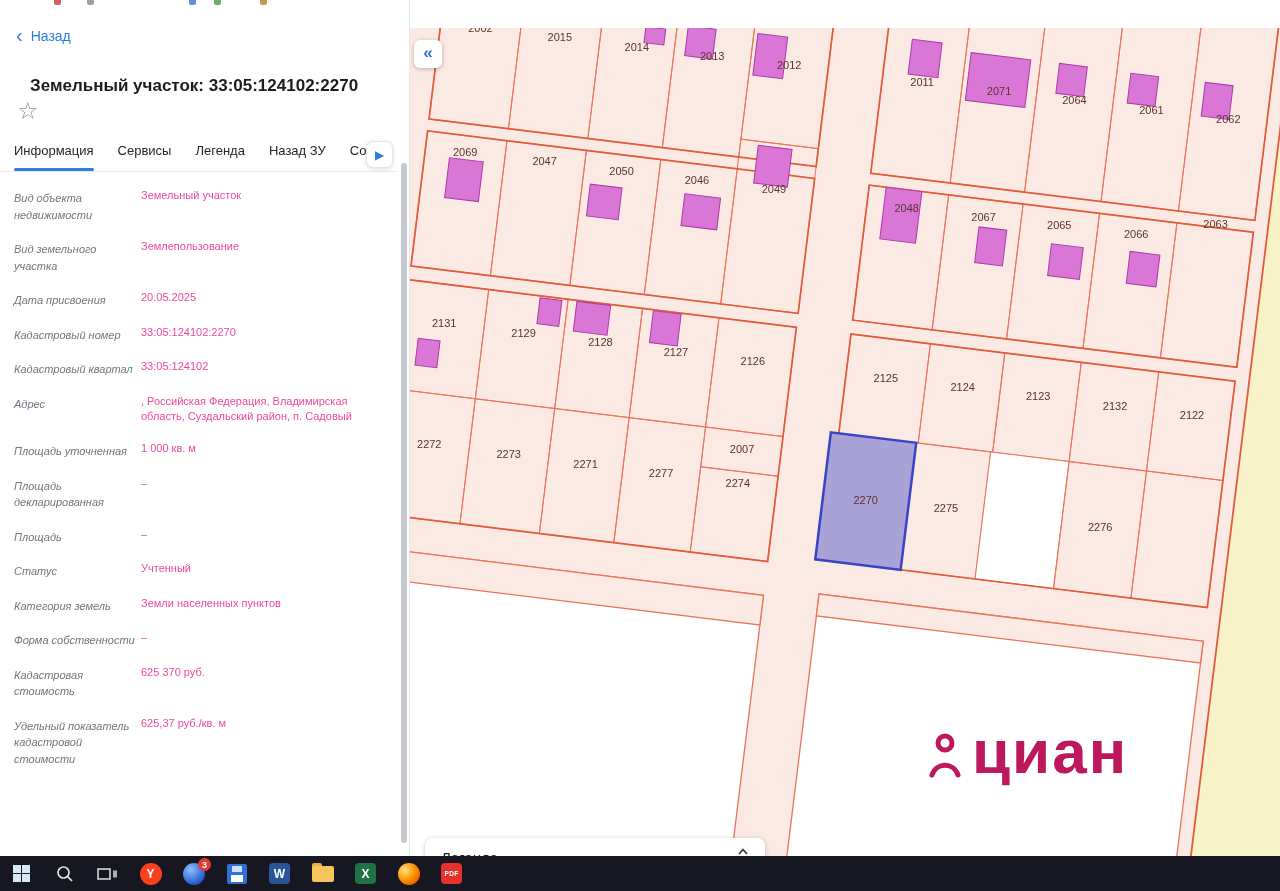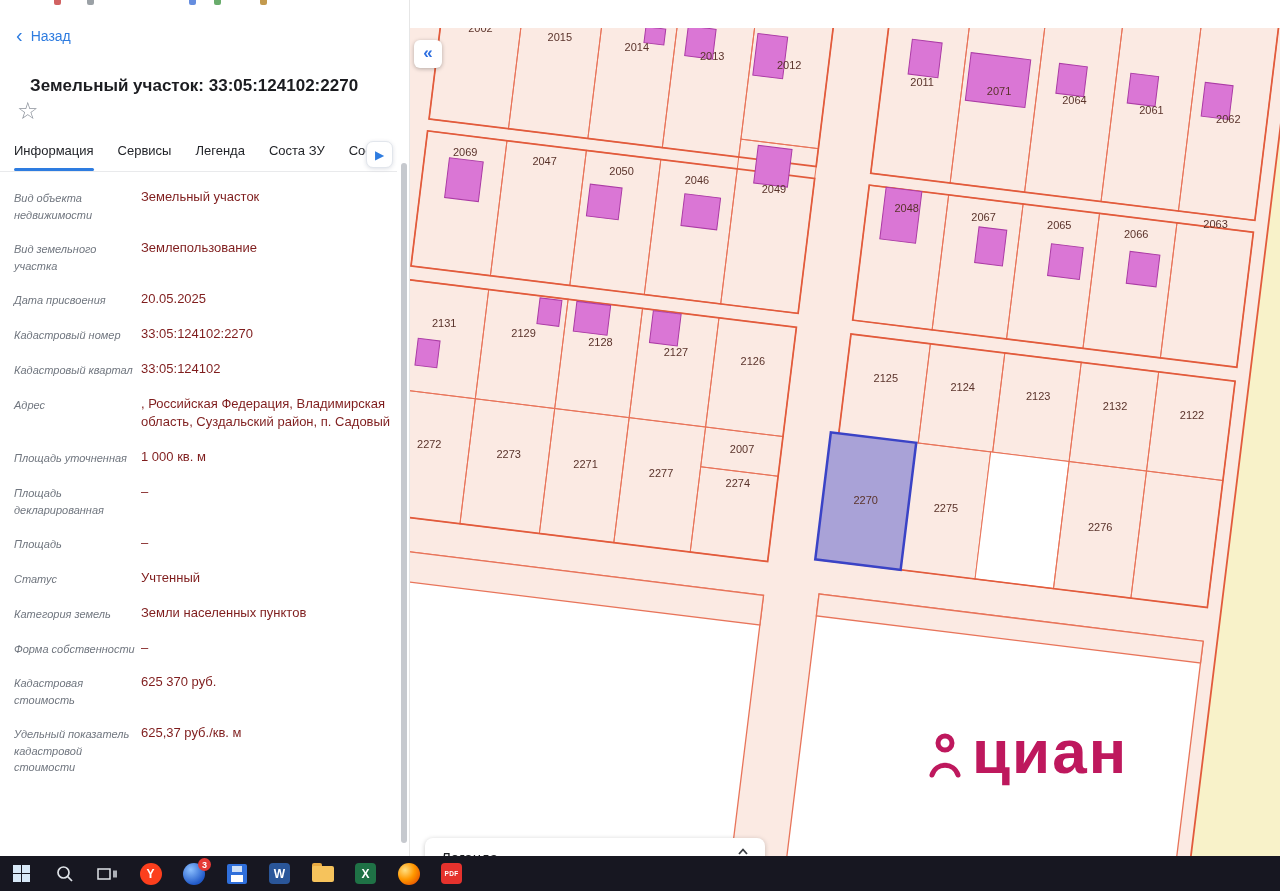--- a/index.html
+++ b/index.html
@@ -15,21 +15,21 @@
   .title{position:absolute;left:14px;top:60px;width:378px;margin:16px;font-size:17px;font-weight:700;color:#1b1c20;}
   .star{position:absolute;left:17px;top:97px;font-size:24px;color:#8d939c;cursor:pointer;}
   .tabs{position:absolute;left:14px;top:143px;width:382px;height:28px;display:flex;gap:24px;font-size:13px;color:#23252a;white-space:nowrap;overflow:hidden;}
   .tab{position:relative;padding-bottom:18px;cursor:pointer;}
   .tab.active::after{content:"";position:absolute;left:0;right:0;bottom:0;height:3px;background:#2e7ce0;border-radius:2px;}
   .tabs-border{position:absolute;left:0;top:171px;width:397px;height:1px;background:#e9eaec;}
   .tab-arrow{position:absolute;right:16px;top:141px;width:27px;height:27px;background:#fff;border:1px solid #e2e6ec;border-radius:7px;box-shadow:0 1px 4px rgba(25,40,80,.15);color:#2e7ce0;font-size:12px;display:flex;align-items:center;justify-content:center;cursor:pointer;z-index:2;padding:0;}
   .fields{position:absolute;left:14px;top:188px;width:378px;}
   .frow{display:flex;margin-bottom:16px;align-items:flex-start;}
   .flabel{flex:0 0 121px;font-size:11px;color:#70767f;line-height:1.5;padding-top:2px;font-style:italic;}
-  .fvalue{flex:1;font-size:13px;color:#7f1d1d;line-height:1.45;padding-left:6px;}
+  .fvalue{flex:1;font-size:11px;color:#ec4899;line-height:1.45;padding-left:6px;}
   .scroll-thumb{position:absolute;right:2px;top:163px;width:6px;height:680px;background:#c6c9ce;border-radius:3px;cursor:pointer;}
 
   
   .map{position:absolute;left:410px;top:0;width:870px;height:856px;overflow:hidden;background:#fff;margin-top:28px;}
   #map-svg{position:absolute;left:0;top:0;display:block;}
   #map-svg text{font-family:"Liberation Sans",sans-serif;}
   .collapse{position:absolute;left:4px;top:12px;width:28px;height:28px;background:#fff;border:none;border-radius:6px;box-shadow:0 1px 4px rgba(0,0,0,.28);color:#2e6fe0;font-size:17px;font-weight:700;display:flex;align-items:center;justify-content:center;cursor:pointer;padding:0 0 3px 0;}
   .legend{position:absolute;left:15px;top:810px;width:340px;height:38px;background:#fff;border-radius:8px;box-shadow:0 1px 5px rgba(0,0,0,.22);display:flex;align-items:center;justify-content:space-between;padding:0 16px;box-sizing:border-box;font-size:15px;color:#1f2124;cursor:pointer;text-decoration:underline;}
   .watermark{position:absolute;left:518px;top:698px;display:flex;align-items:flex-end;gap:10px;color:#be185d;pointer-events:none;}
   .watermark span{font-size:62px;font-weight:700;line-height:.85;letter-spacing:2px;}
@@ -66,21 +66,21 @@
     <a class="back">
       <span class="chev">‹</span>
       <span>Назад</span>
     </a>
     <h1 class="title">Земельный участок: 33:05:124102:2270</h1>
     <div class="star">☆</div>
     <div class="tabs" id="tabs">
         <div class="tab active">Информация</div>
         <div class="tab">Сервисы</div>
         <div class="tab">Легенда</div>
-        <div class="tab">Соста ЗУ</div>
+        <div class="tab">Назад ЗУ</div>
         <div class="tab">Соста</div>
       </div>
     <div class="tabs-border"></div>
     <button class="tab-arrow">
       <span>▶</span>
     </button>
     <div class="fields" id="fields">
         <div class="frow">
           <div class="flabel">Вид объекта недвижимости</div>
           <div class="fvalue">Земельный участок</div>

